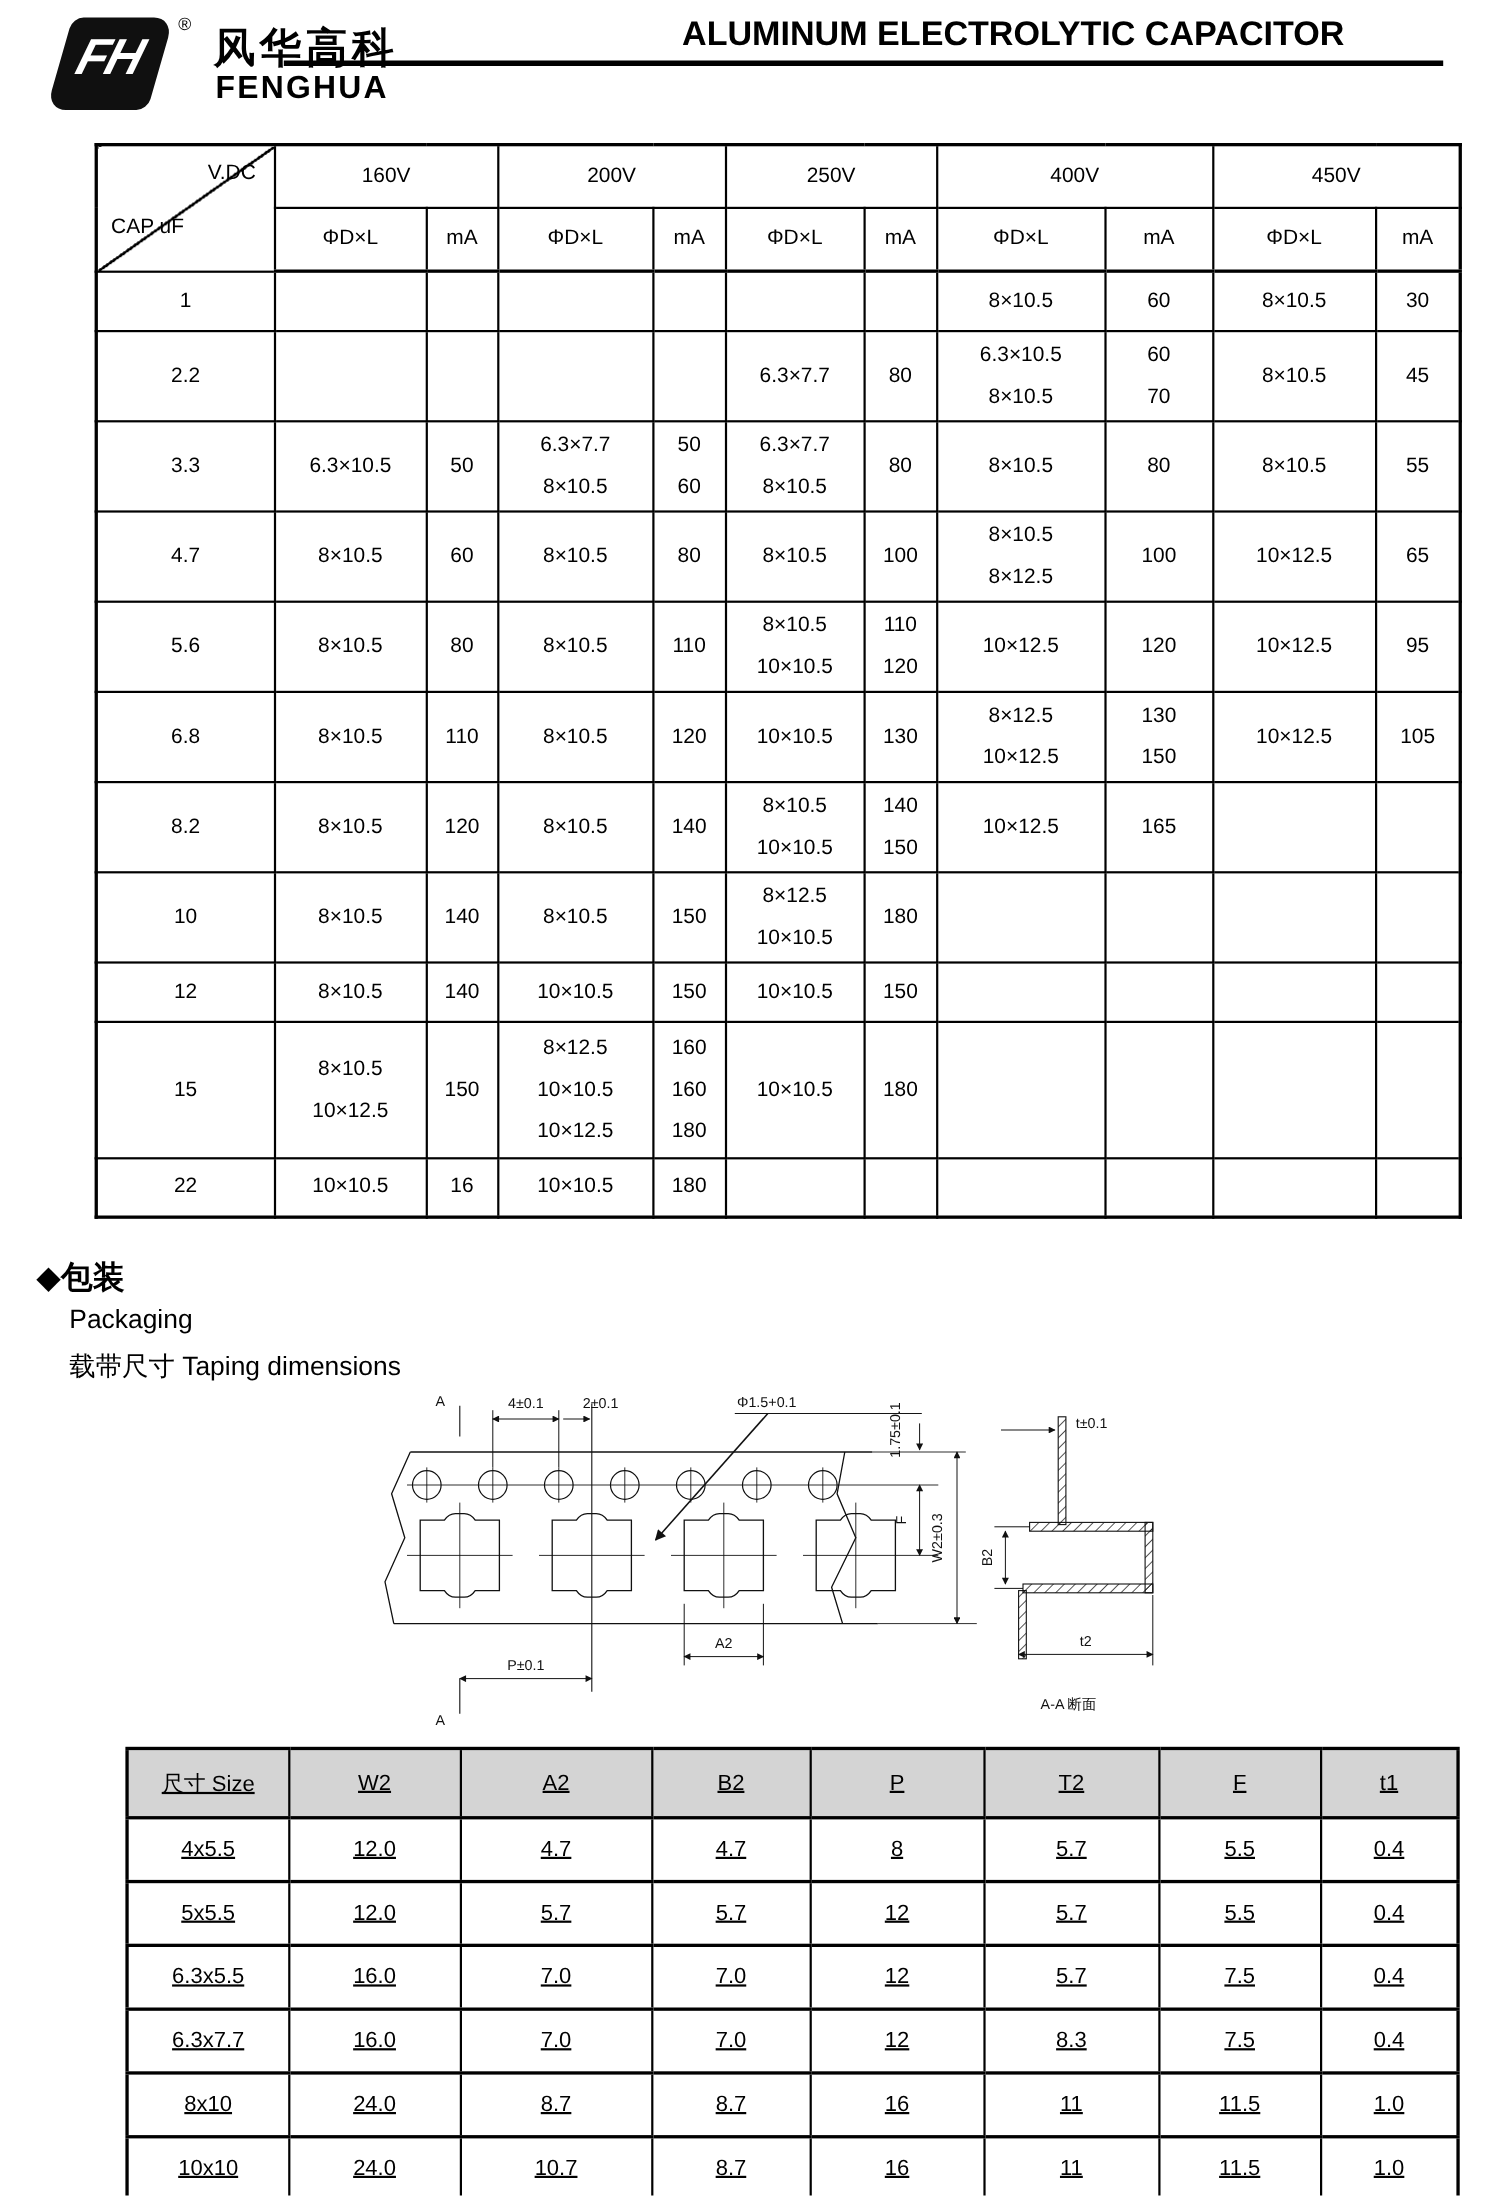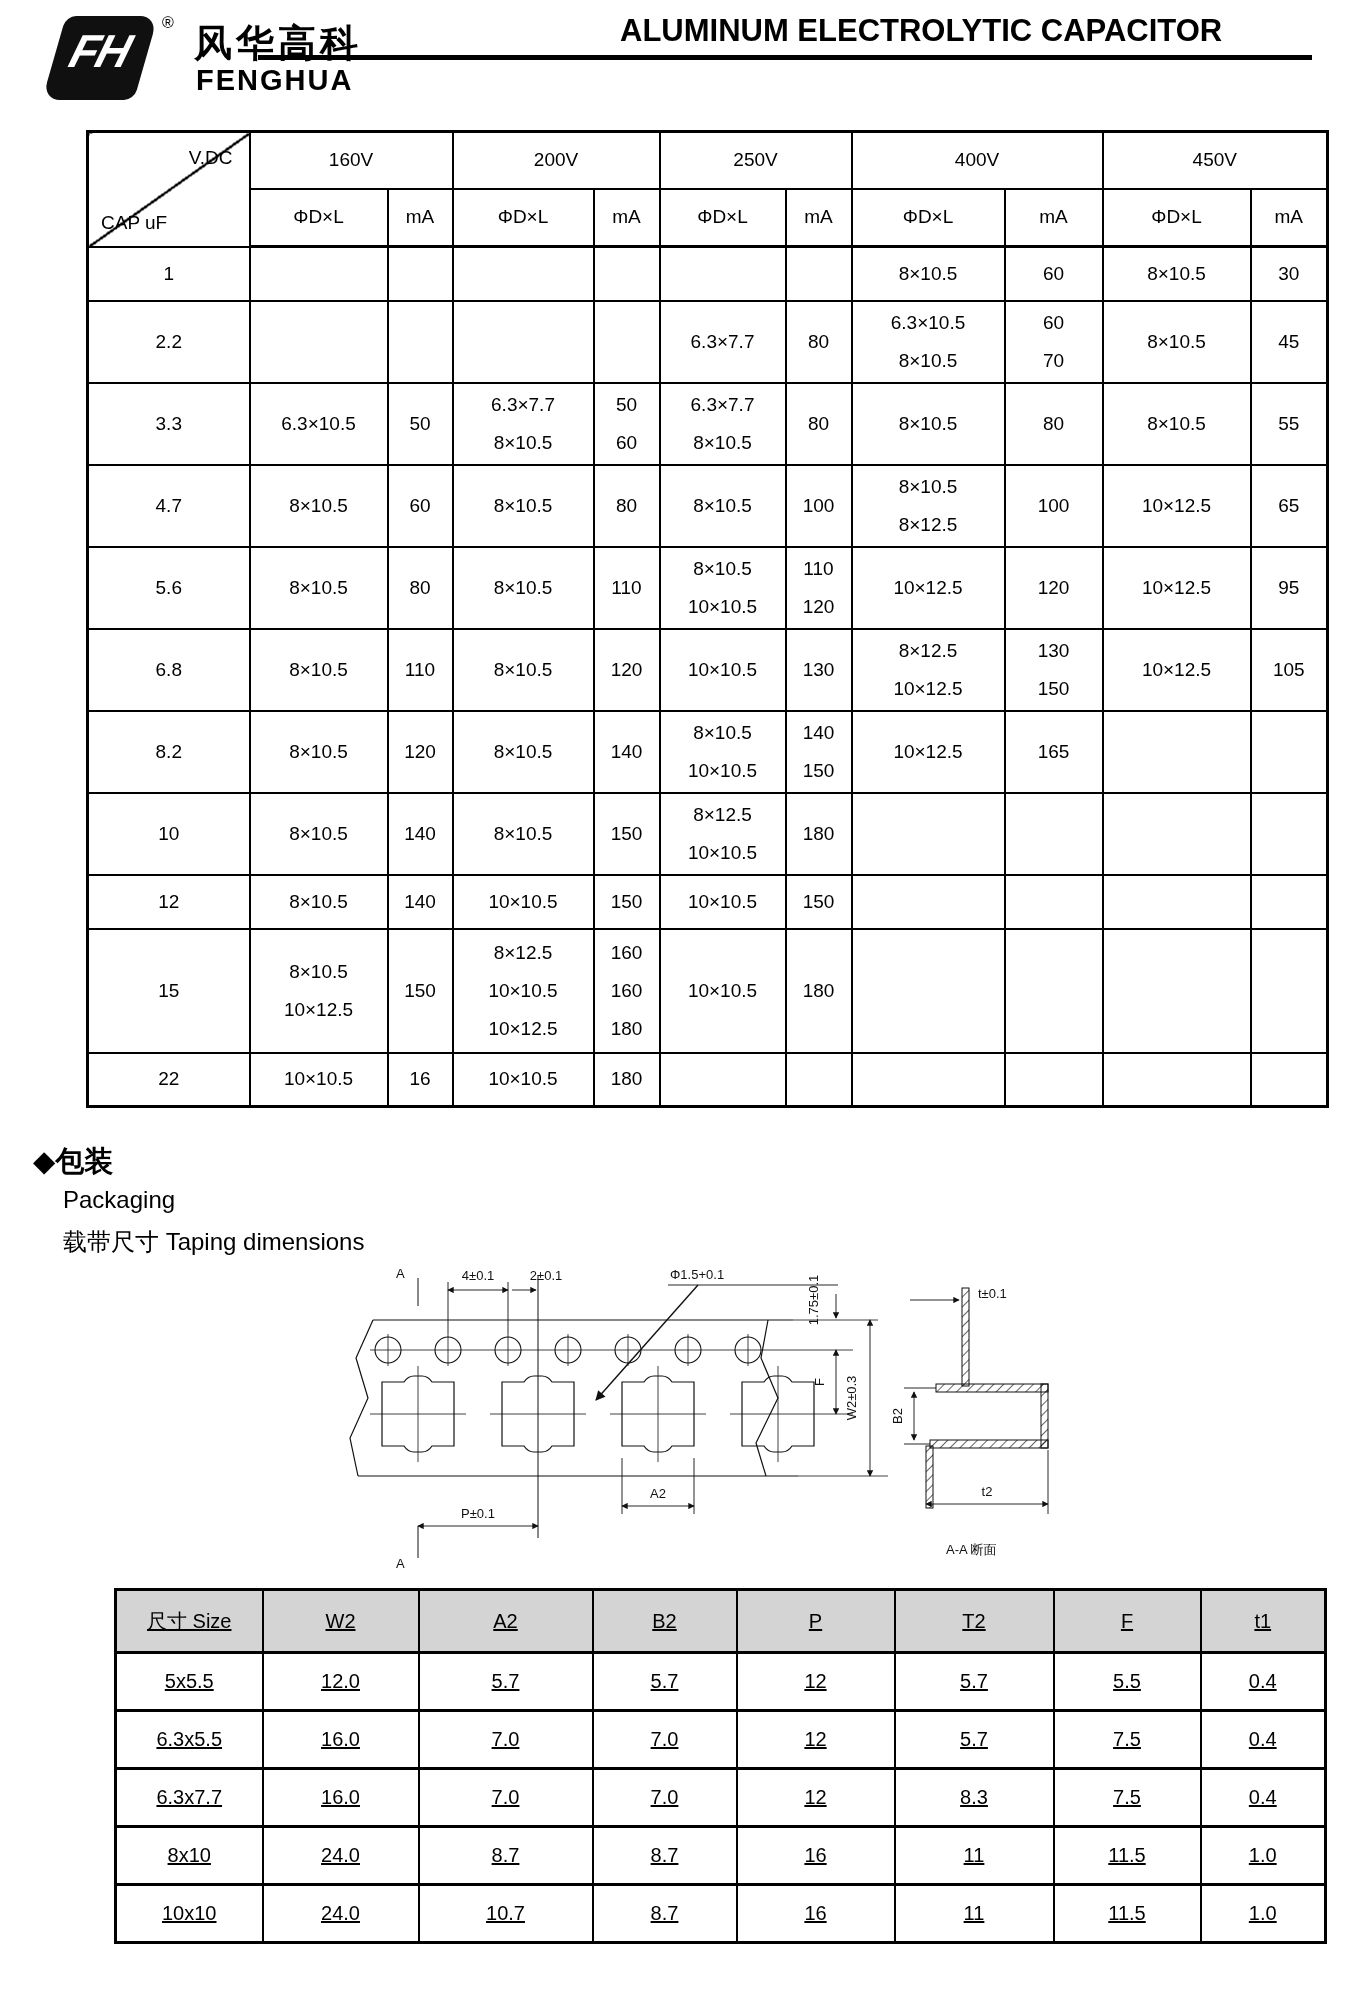--- a/index.html
+++ b/index.html
@@ -36,21 +36,21 @@
   .ratings tr.vrow{height:57px;}
   .ratings tr.sub{height:58px;}
   .ratings tr.sub th{border-bottom:3px solid #000;}
   .ratings tr.rh1{height:54px;}
   .ratings tr.rh2{height:82px;}
   .ratings tr.rh3{height:124px;}
   .ratings .ln{line-height:38px;}
   .corner{position:relative;background:
     linear-gradient(to bottom right,transparent calc(50% - 1.2px),#000 calc(50% - 1.2px),#000 calc(50% + 1.2px),transparent calc(50% + 1.2px));}
   .corner .vdc{position:absolute;top:14px;right:16px;font-size:19px;}
-  .corner .cap{position:absolute;bottom:12px;left:12px;font-size:19px;}
+  .corner .cap{position:absolute;bottom:28px;left:12px;font-size:19px;}
 
   
   .pk-cn{position:absolute;left:33px;top:1142px;font-size:29px;font-weight:bold;}
   .pk-en{position:absolute;left:63px;top:1186px;font-size:24px;}
   .pk-sub{position:absolute;left:63px;top:1226px;font-size:24px;}
 
   
   .diagram{position:absolute;left:278px;top:1248px;width:800px;height:330px;}
   .diagram line,.diagram polyline,.diagram path.outline,.diagram circle{stroke:#111;fill:none;}
   .diagram text{fill:#111;font-size:13px;font-family:"Liberation Sans","DejaVu Sans",sans-serif;}
@@ -581,20 +581,30 @@
         <th>A2</th>
         <th>B2</th>
         <th>P</th>
         <th>T2</th>
         <th>F</th>
         <th>t1</th>
       </tr>
     </thead>
     <tbody>
       <tr>
+        <td>4x5.5</td>
+        <td>12.0</td>
+        <td>4.7</td>
+        <td>4.7</td>
+        <td>8</td>
+        <td>5.7</td>
+        <td>5.5</td>
+        <td>0.4</td>
+      </tr>
+      <tr>
         <td>5x5.5</td>
         <td>12.0</td>
         <td>5.7</td>
         <td>5.7</td>
         <td>12</td>
         <td>5.7</td>
         <td>5.5</td>
         <td>0.4</td>
       </tr>
       <tr>

